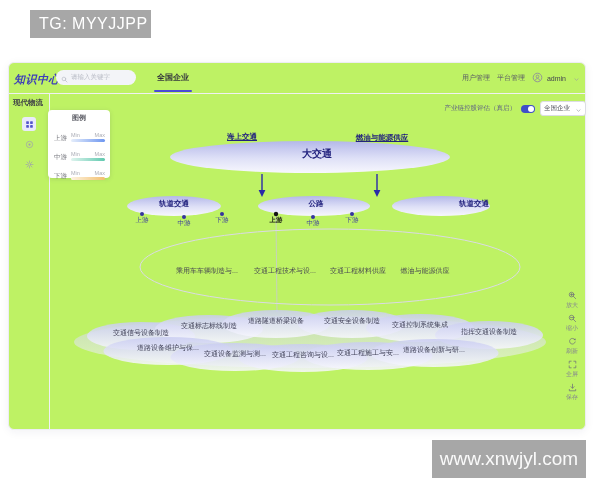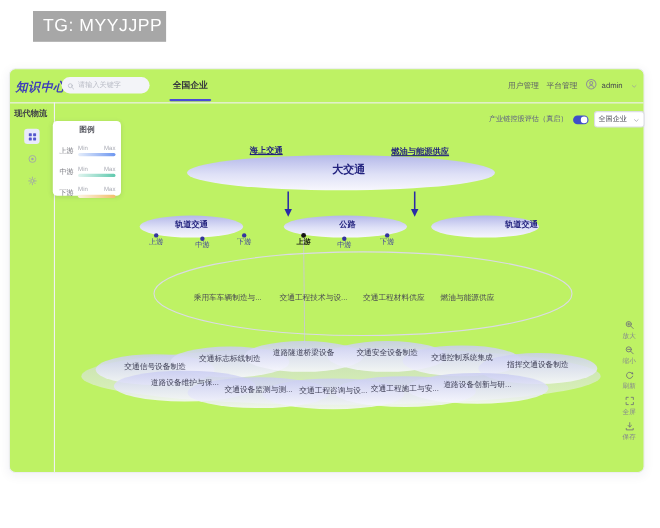--- a/index.html
+++ b/index.html
@@ -322,13 +322,14 @@
           <g stroke="#6f707a" stroke-width="1" fill="none" stroke-linecap="round" stroke-linejoin="round">
             <line x1="6" y1="1.6" x2="6" y2="6.8"></line>
             <polyline points="3.9,4.9 6,7 8.1,4.9"></polyline>
             <path d="M1.8 8.6 V10.4 H10.2 V8.6"></path>
           </g>
         </svg>
         <span class="tl">保存</span>
       </div>
     </div>
 
+  <div class="watermark">www.xnwjyl.com</div>
 </div>
 
 </body></html>

